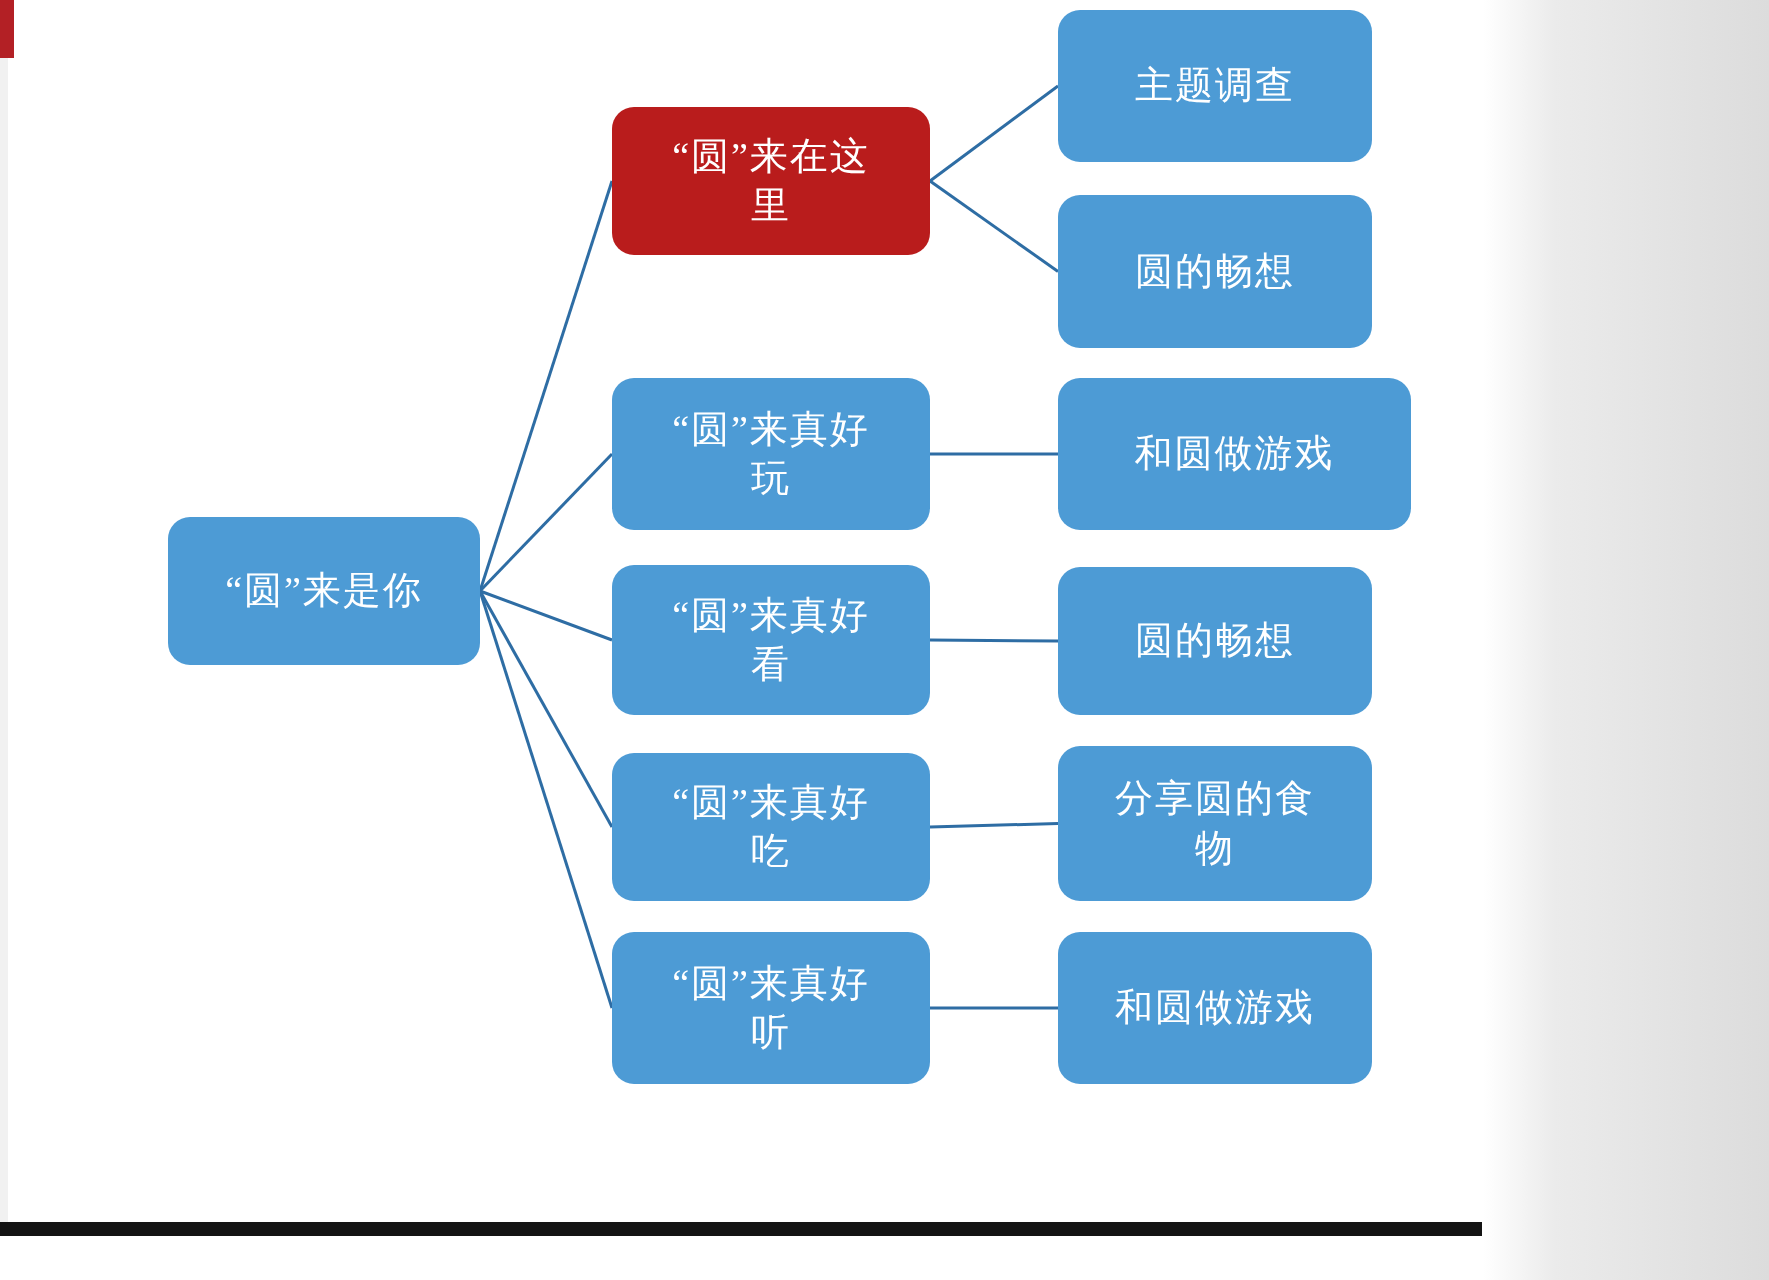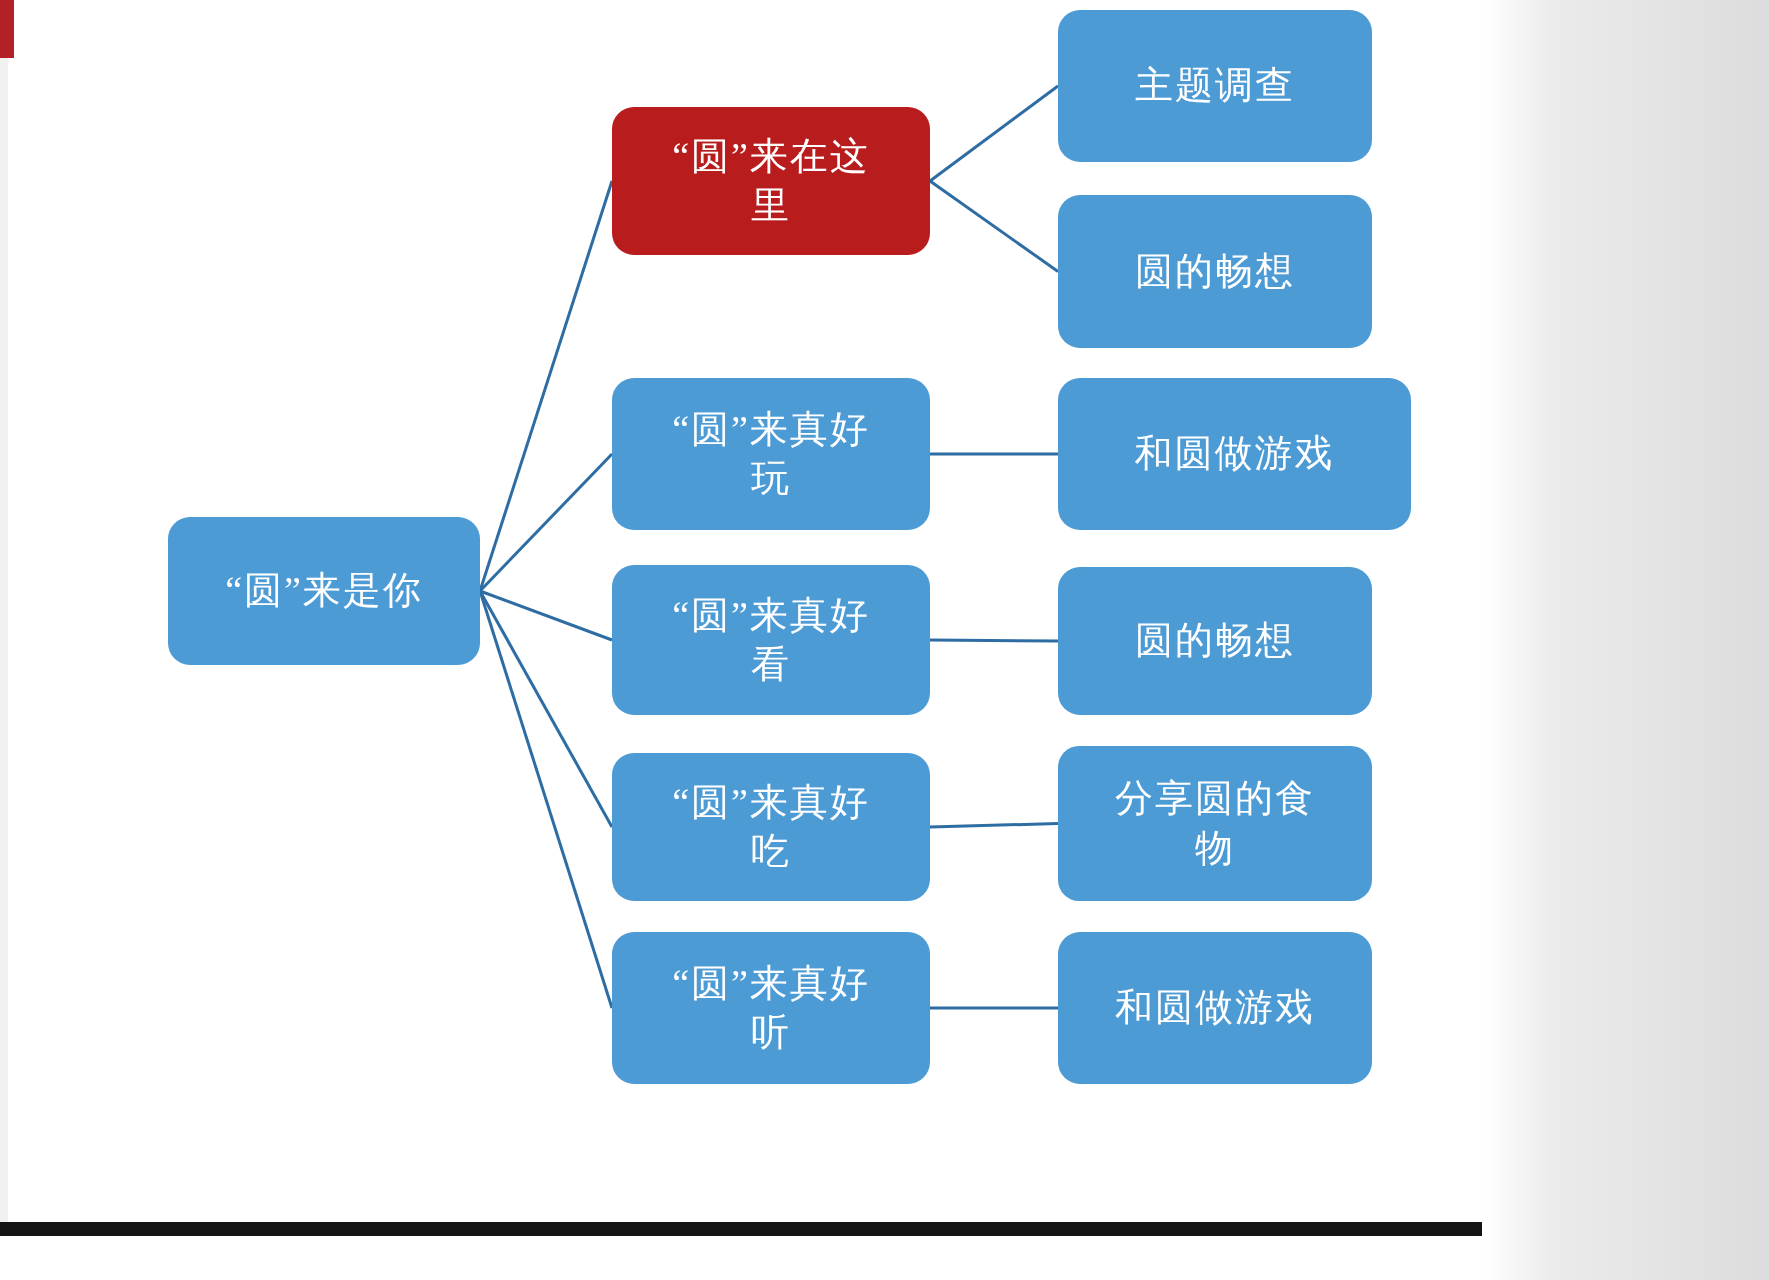--- a/index.html
+++ b/index.html
@@ -111,18 +111,18 @@
 听</div>
 
   <div class="node" style="left: 1058px; top: 10px; width: 314px; height: 152px; background: rgb(77, 155, 213); color: rgb(255, 255, 255);">主题调查</div>
 
   <div class="node" style="left: 1058px; top: 195px; width: 314px; height: 153px; background: rgb(77, 155, 213); color: rgb(255, 255, 255);">圆的畅想</div>
 
   <div class="node" style="left: 1058px; top: 378px; width: 353px; height: 152px; background: rgb(77, 155, 213); color: rgb(255, 255, 255);">和圆做游戏</div>
 
   <div class="node" style="left: 1058px; top: 567px; width: 314px; height: 148px; background: rgb(77, 155, 213); color: rgb(255, 255, 255);">圆的畅想</div>
 
-  <div class="node" style="left: 1058px; top: 746px; width: 314px; height: 155px; background: rgb(77, 155, 213); color: rgb(255, 255, 255); border-radius: 21px;">分享圆的食
+  <div class="node" style="left: 1058px; top: 746px; width: 314px; height: 155px; background: rgb(77, 155, 213); color: rgb(255, 255, 255);">分享圆的食
 物</div>
 
   <div class="node" style="left: 1058px; top: 932px; width: 314px; height: 152px; background: rgb(77, 155, 213); color: rgb(255, 255, 255);">和圆做游戏</div>
 
 </div>
 
 </body></html>

